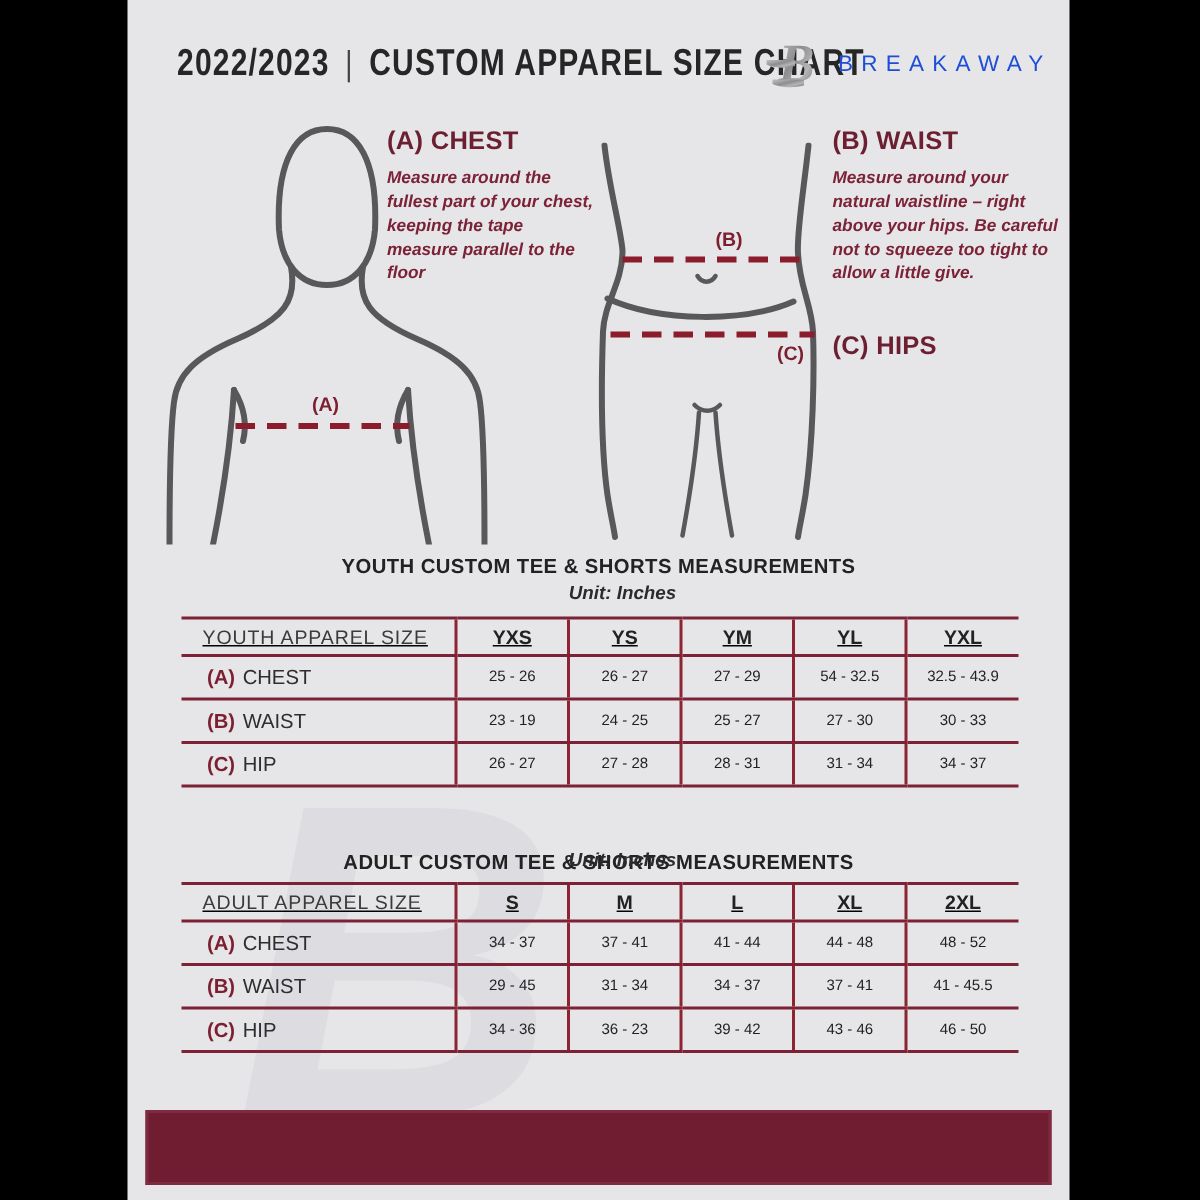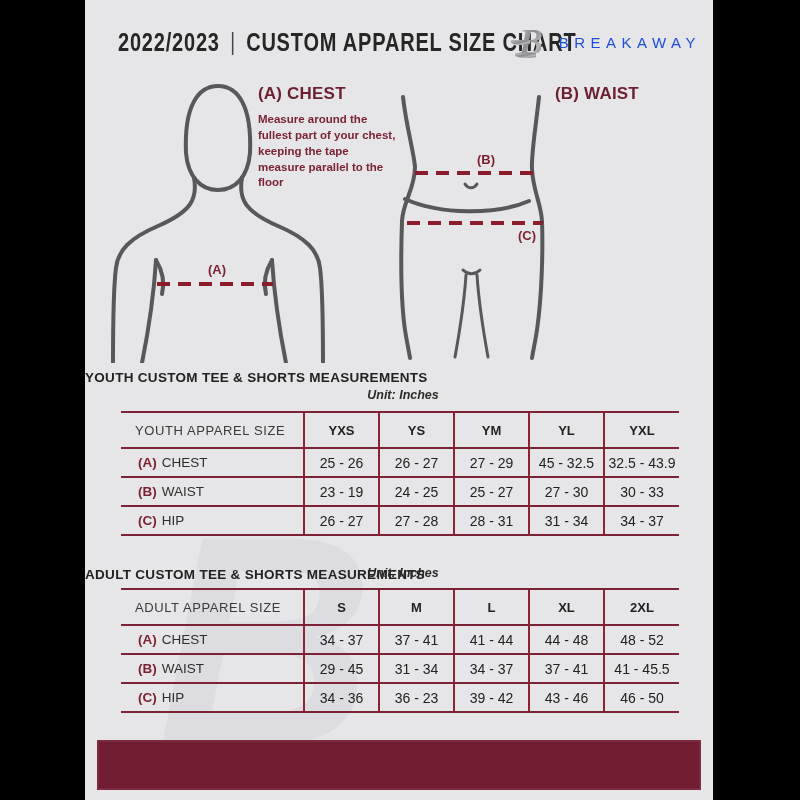--- a/index.html
+++ b/index.html
@@ -18,42 +18,42 @@
     color:#262626;letter-spacing:1px;white-space:nowrap;}
   .hdr-divider{font-weight:400;color:#444;font-size:23px;}
   .brand{position:absolute;right:12px;top:22px;display:flex;align-items:center;gap:9px;}
   .brand-name{font-size:15px;font-weight:400;letter-spacing:5.5px;color:#1d4ed8;}
 
   
   .guide{position:absolute;left:0;top:0;width:100%;height:370px;z-index:1;}
   .fig{position:absolute;}
   .guide-block{position:absolute;z-index:2;}
   .guide-heading{font-size:17px;font-weight:700;color:#6b1f30;margin:0 0 8px 0;letter-spacing:0.2px;}
-  .guide-body{font-size:11.5px;color:#7b2237;line-height:1.38;
+  .guide-body{font-size:11.5px;font-style:italic;color:#7b2237;line-height:1.38;
     font-weight:600;white-space:pre-line;margin:0;}
 
   
-  .sec-title{position:absolute;left:0;width:100%;font-size:13.5px;
+  .sec-title{position:absolute;left:0;width:100%;text-align:center;font-size:13.5px;
     font-weight:700;color:#222;letter-spacing:0.3px;z-index:2;}
-  .sec-unit{position:absolute;left:4px;width:100%;text-align:center;font-size:12.5px;
+  .sec-unit{position:absolute;left:16px;width:100%;text-align:center;font-size:12.5px;
     font-style:italic;font-weight:600;color:#2b2b2b;z-index:2;}
   table.size{position:absolute;left:36px;width:558px;border-collapse:collapse;z-index:2;
     table-layout:fixed;background:transparent;}
   table.size td,table.size th{padding:0;vertical-align:middle;}
-  tr.hrow{height:36px;}
+  tr.hrow{height:25px;text-decoration:underline;}
   tr.drow{height:29px;}
   tr.hrow td,tr.hrow th{border-top:2px solid #7d2136;border-bottom:2px solid #7d2136;}
   tr.drow td{border-bottom:2px solid #7d2136;}
   td.vline,th.vline{border-left:2px solid #8c2433;}
   .col-label-h{font-size:13px;font-weight:400;color:#3a3a3a;letter-spacing:0.6px;
     text-align:left;padding-left:14px !important;}
   .size-h{font-size:13px;font-weight:700;color:#222;text-align:center;margin-left:25px;}
   .row-label{text-align:left;padding-left:17px !important;font-size:13.5px;color:#2e2e2e;}
   .row-label .pfx{font-weight:700;color:#7b1f31;margin-right:5px;}
-  .val{font-size:14px;color:#222;text-align:center;}
+  .val{font-size:10px;color:#222;text-align:center;}
 
   
   .footer-bar{position:absolute;left:12px;top:740px;width:604px;height:50px;
     background:#701d32;border:2px solid #7e2a40;box-sizing:border-box;z-index:2;}
 </style>
 </head>
 <body>
 
 <div class="stage">
   <div class="page">
@@ -116,23 +116,25 @@
           <path stroke-width="3" d="M92,180 C94,210 99,240 103,262"></path>
         </g>
         <line x1="30" y1="78" x2="150" y2="78" stroke="#8a1c2c" stroke-width="4" stroke-dasharray="13 8"></line>
         <text x="101" y="69" text-anchor="middle" font-family="Liberation Sans, sans-serif" font-size="13" font-weight="700" fill="#7b1f31">(B)</text>
         <line x1="22" y1="128" x2="158" y2="128" stroke="#8a1c2c" stroke-width="4" stroke-dasharray="13 8"></line>
         <text x="142" y="145" text-anchor="middle" font-family="Liberation Sans, sans-serif" font-size="13" font-weight="700" fill="#7b1f31">(C)</text>
       </svg>
 
       <div class="guide-block" style="left:470px;top:84px;width:152px;">
         <p class="guide-heading">(B) WAIST</p>
+        <p class="guide-body">Measure around your natural waistline – right above your hips. Be careful not to squeeze too tight to allow a little give.</p>
       </div>
 
       <div class="guide-block" style="left:470px;top:221px;width:152px;">
+        <p class="guide-heading">(C) HIPS</p>
       </div>
     </div>
 
     <div class="sec-title" style="top:370px;">YOUTH CUSTOM TEE &amp; SHORTS MEASUREMENTS</div>
     <div class="sec-unit" style="top:388px;">Unit: Inches</div>
     <table class="size" style="top:411px;">
       <colgroup>
         <col style="width:183px;">
           <col style="width:75px;">
           <col style="width:75px;">
@@ -147,21 +149,21 @@
         <th class="size-h vline">YS</th>
         <th class="size-h vline">YM</th>
         <th class="size-h vline">YL</th>
         <th class="size-h vline">YXL</th>
       </tr>
       <tr class="drow">
         <td class="row-label"><span class="pfx">(A)</span><span>CHEST</span></td>
         <td class="val vline">25 - 26</td>
         <td class="val vline">26 - 27</td>
         <td class="val vline">27 - 29</td>
-        <td class="val vline">45 - 32.5</td>
+        <td class="val vline">54 - 32.5</td>
         <td class="val vline">32.5 - 43.9</td>
       </tr>
       <tr class="drow">
         <td class="row-label"><span class="pfx">(B)</span><span>WAIST</span></td>
         <td class="val vline">23 - 19</td>
         <td class="val vline">24 - 25</td>
         <td class="val vline">25 - 27</td>
         <td class="val vline">27 - 30</td>
         <td class="val vline">30 - 33</td>
       </tr>

